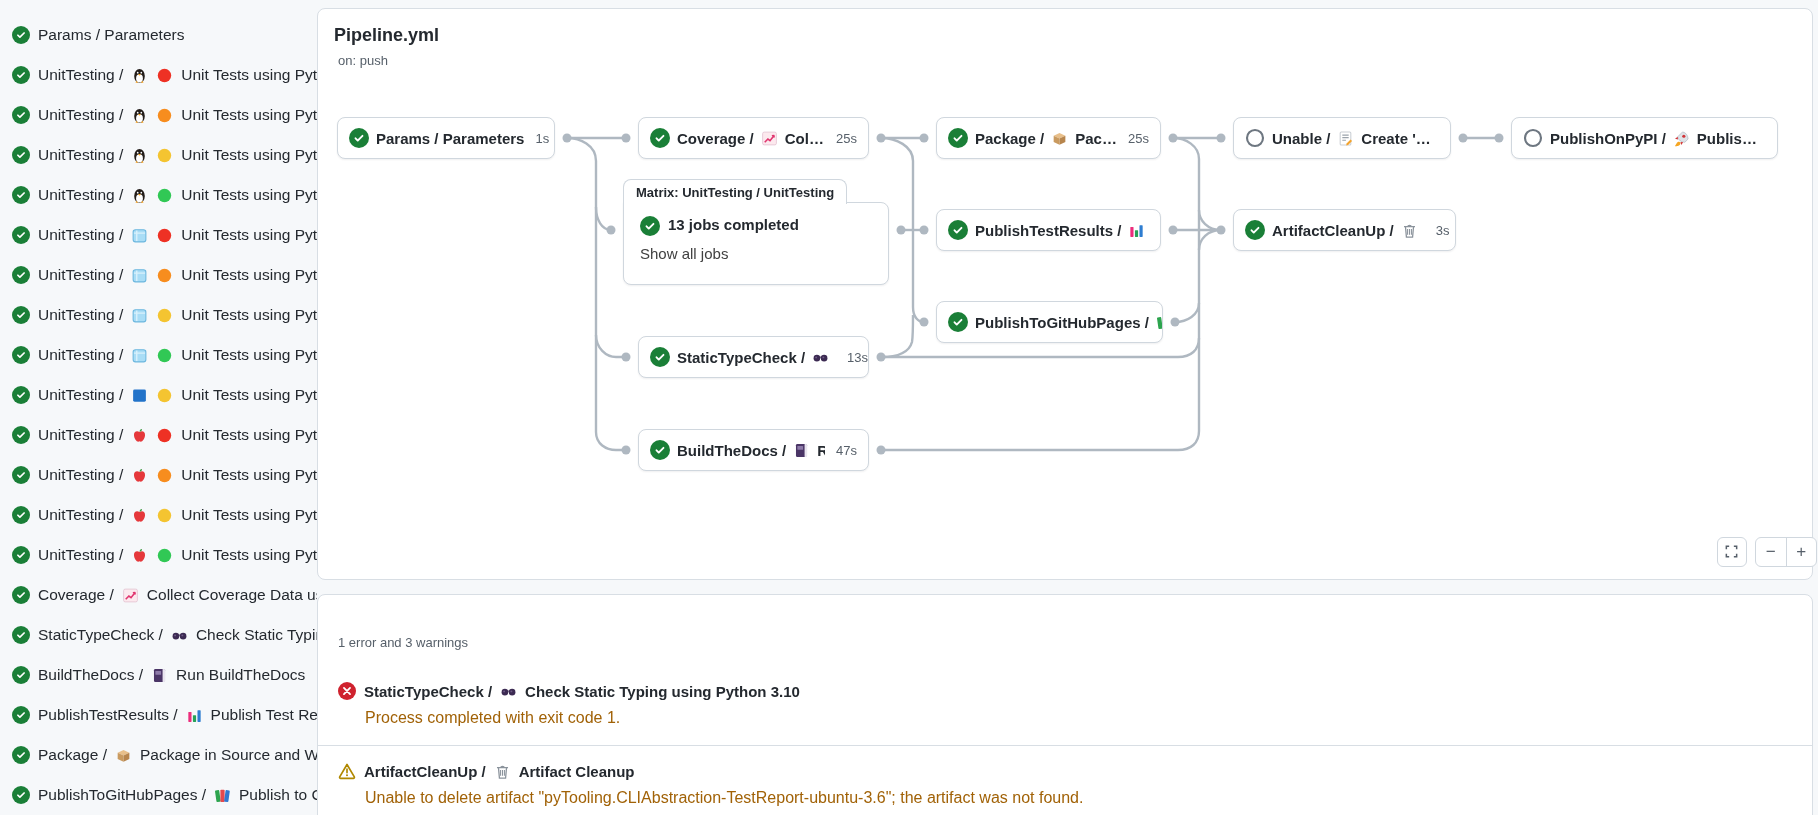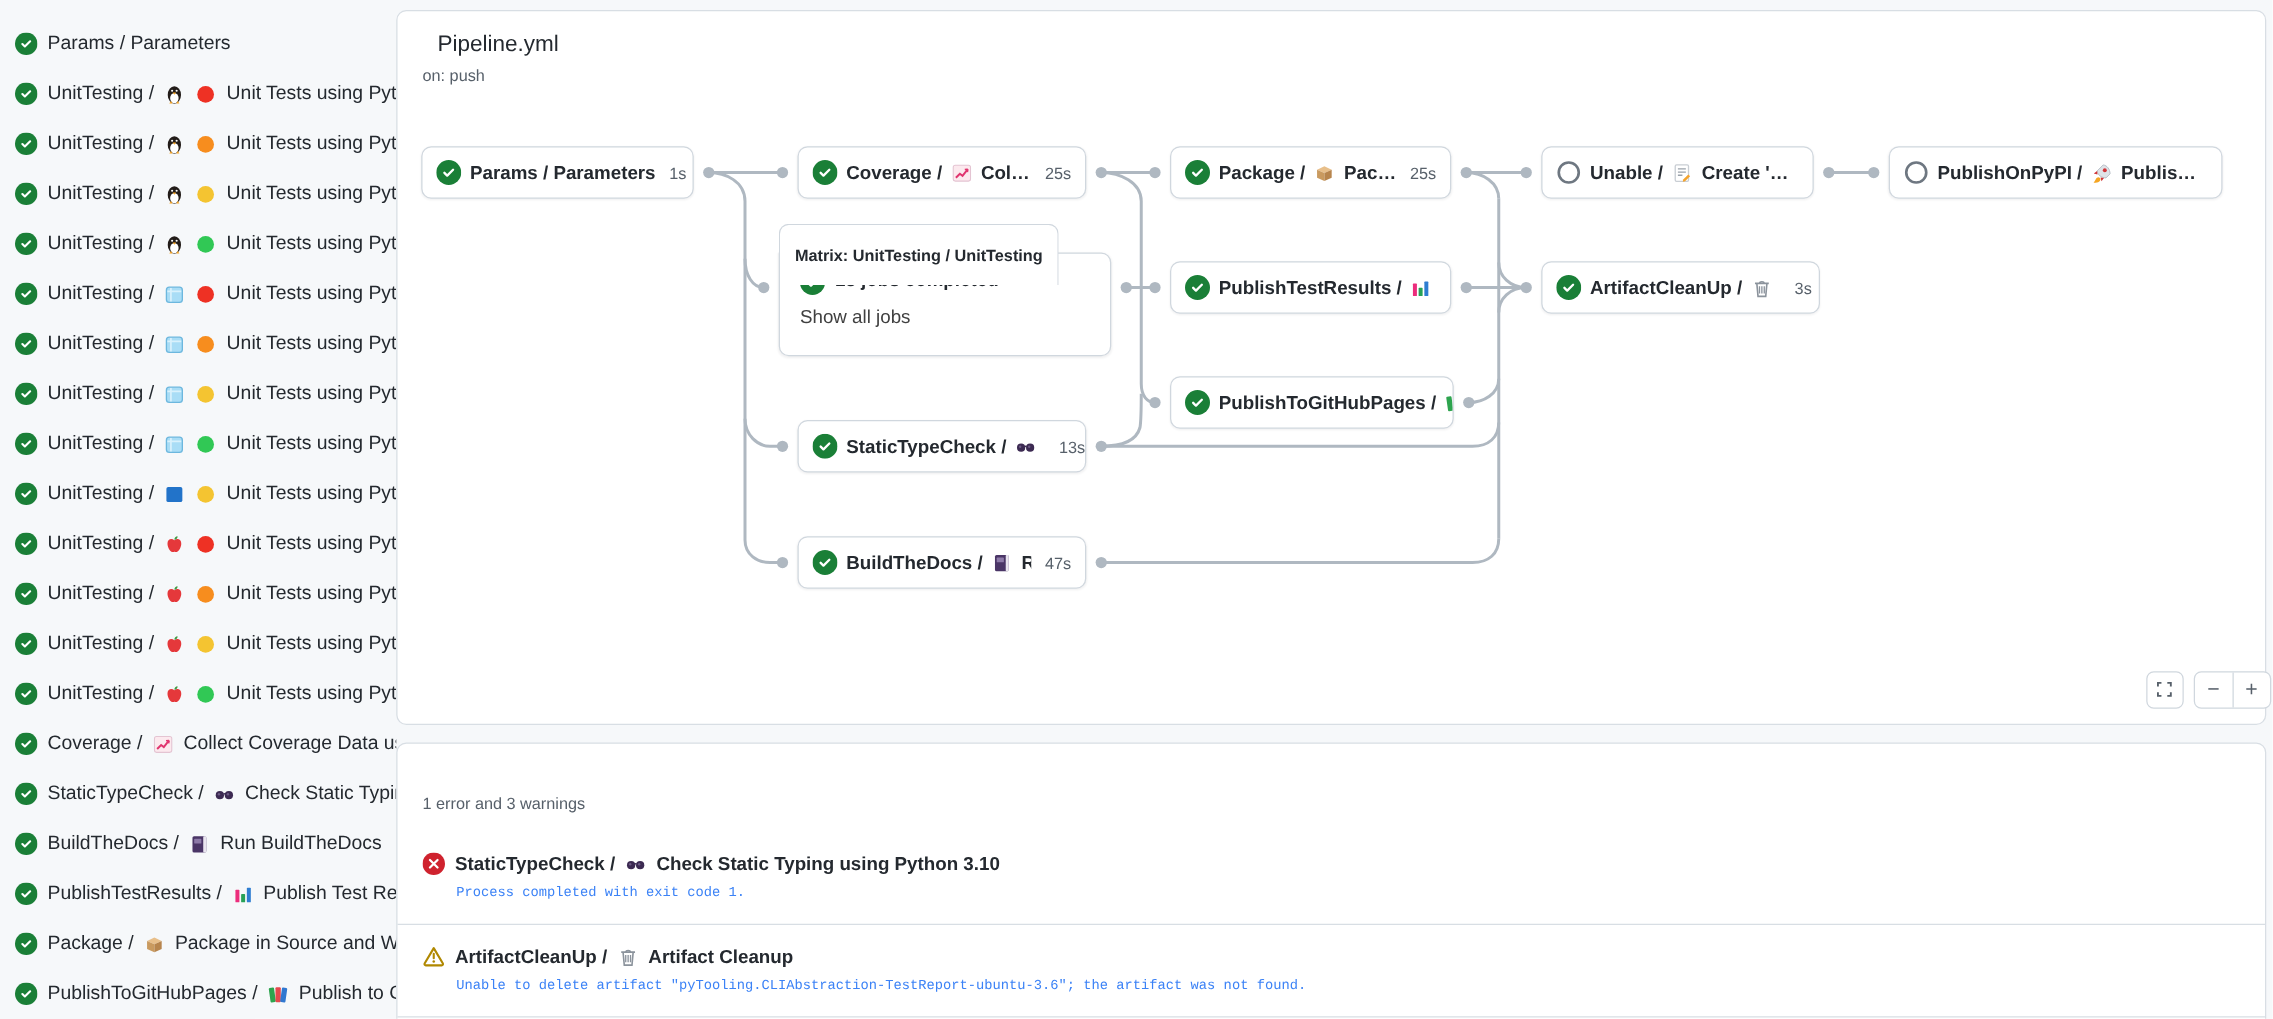--- a/index.html
+++ b/index.html
@@ -13,36 +13,36 @@
   .icon{display:inline-flex;width:17px;height:17px;flex:0 0 auto}
   .icon svg{width:100%;height:100%;display:block}
   .status-18{width:18px;height:18px}
   .status-20{width:20px;height:20px}
 
   
   .panel{position:absolute;background:#fff;border:1px solid #d8dee4;border-radius:8px;box-sizing:border-box}
   #graph-panel{left:317px;top:8px;width:1496px;height:572px}
   #anno-panel{left:317px;top:594px;width:1496px;height:280px}
 
-  .gtitle{position:absolute;left:32px;top:16px;font-size:18px;font-weight:400}
+  .gtitle{position:absolute;left:16px;top:16px;font-size:18px;font-weight:700}
   .gtrigger{position:absolute;left:20px;top:44px;font-size:13px;color:#57606a}
 
   svg.edges{position:absolute;left:0;top:0;pointer-events:none}
   .edge{stroke:#afb8c1;stroke-width:2.4;fill:none}
   .port{fill:#afb8c1}
 
   
   .node{position:absolute;height:42px;background:#fff;border:1px solid #d0d7de;border-radius:8px;
         box-shadow:0 1px 2px rgba(31,35,40,.07);display:flex;align-items:center;gap:7px;
         padding:0 11px;font-size:15px;font-weight:600;white-space:nowrap;overflow:hidden;
         box-sizing:border-box;cursor:pointer}
   .node .suffix{overflow:hidden;min-width:0;text-overflow:ellipsis}
   .duration{margin-left:auto;color:#57606a;font-size:13px;font-weight:400;flex:0 0 auto;padding-left:4px}
 
-  .matrix-tab{position:absolute;left:305px;top:170px;height:24px;padding:12px 12px;display:flex;align-items:center;
+  .matrix-tab{position:absolute;left:305px;top:170px;height:24px;padding:0 12px;display:flex;align-items:center;
         background:#fff;border:1px solid #d0d7de;border-bottom:none;border-radius:8px 8px 0 0;
         font-size:13px;font-weight:700;z-index:2;cursor:pointer}
   .matrix-box{position:absolute;left:305px;top:193px;width:266px;height:83px;background:#fff;
         border:1px solid #d0d7de;border-radius:0 8px 8px 8px;box-shadow:0 1px 2px rgba(31,35,40,.07);
         padding:13px 16px;box-sizing:border-box;z-index:1}
   .matrix-line1{display:flex;gap:8px;font-size:15px;font-weight:600}
   .matrix-link{margin-top:9px;font-size:15px;color:#404040;cursor:pointer}
 
   
   .ctl{position:absolute;background:#fff;border:1px solid #d0d7de;border-radius:6px;
@@ -54,21 +54,21 @@
             font-size:17px;color:#57606a;cursor:pointer}
   .seg-half + .seg-half{border-left:1px solid #d0d7de}
 
   
   .anno-head{padding:22px 20px 0}
   .anno-title{font-size:18px;font-weight:700}
   .anno-summary{font-size:13px;color:#57606a;margin-top:18px}
   .anno-rows{margin-top:16px}
   .anno-row{padding:16px 20px 18px;border-bottom:1px solid #d8dee4}
   .anno-row-title{display:flex;align-items:center;gap:8px;font-size:15px;font-weight:600;cursor:pointer}
-  .anno-detail{font-family:Liberation Mono, monospace;font-size:11px;color:#3b82f6;margin:9px 0 0 27px}
+  .anno-detail{font-family:Liberation Sans, sans-serif;font-size:16px;color:#a16207;margin:9px 0 0 27px}
 </style>
 </head>
 <body>
 
 <div class="sidebar" id="sidebar">
     <div class="srow">
       <span class="icon status-18">
         <svg viewBox="0 0 16 16">
           <circle cx="8" cy="8" r="8" fill="#1a7f37"></circle>
           <path fill="#fff" d="M11.3 5.7a.75.75 0 0 0-1.06 0L7 8.94 5.76 7.7A.75.75 0 1 0 4.7 8.76l1.77 1.77c.3.3.77.3 1.06 0l3.77-3.77a.75.75 0 0 0 0-1.06z"></path>

